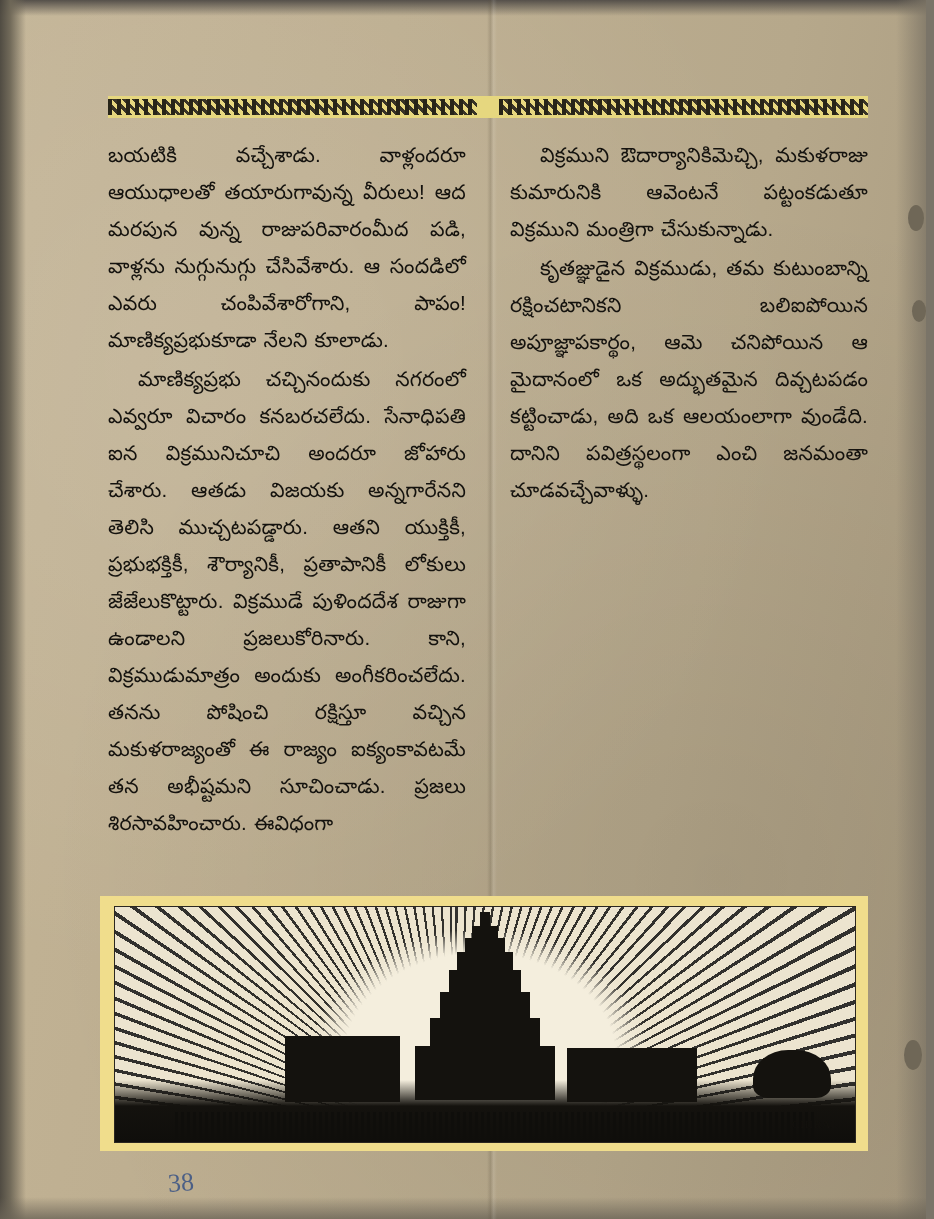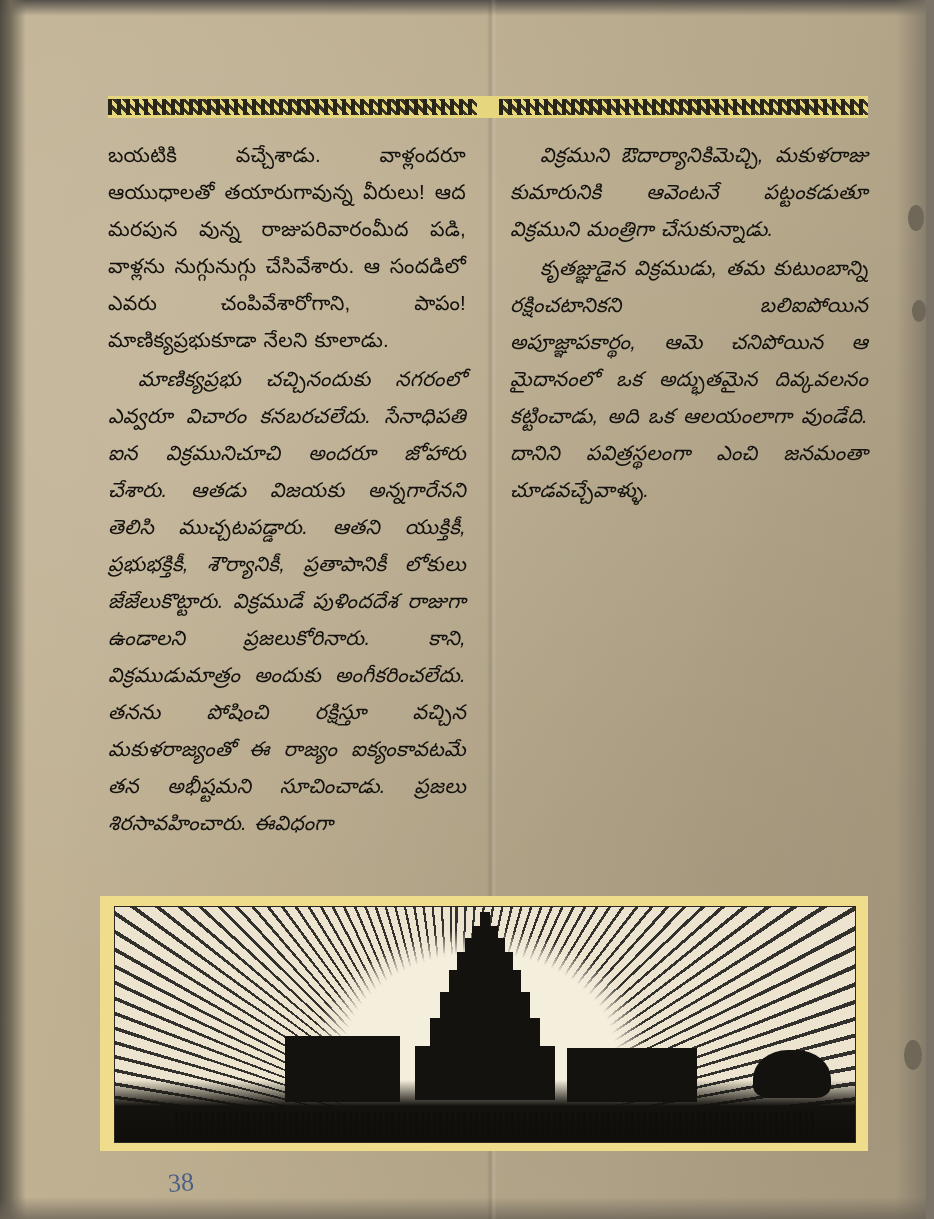--- a/index.html
+++ b/index.html
@@ -93,21 +93,20 @@
     font-size: 20.5px;
     line-height: 37px;
     color: #14120e;
     text-align: justify;
     text-justify: inter-word;
     letter-spacing: 0.2px;
     word-spacing: 1px;
   }
   p.tel.indent {
     text-indent: 30px;
-    font-style: italic;
   }
   .figure {
     position: absolute;
     left: 100px;
     top: 896px;
     width: 768px;
     height: 255px;
     background: #f0dd8c;
     padding: 0;
     box-sizing: border-box;
@@ -228,21 +227,21 @@
 
     <div class="columns">
 
       <div class="col">
         <p class="tel">బయటికి వచ్చేశాడు. వాళ్లందరూ ఆయుధాలతో తయారుగావున్న వీరులు! ఆద మరపున వున్న రాజుపరివారంమీద పడి, వాళ్లను నుగ్గునుగ్గు చేసివేశారు. ఆ సందడిలో ఎవరు చంపివేశారోగాని, పాపం! మాణిక్యప్రభుకూడా నేలని కూలాడు.</p>
         <p class="tel indent">మాణిక్యప్రభు చచ్చినందుకు నగరంలో ఎవ్వరూ విచారం కనబరచలేదు. సేనాధిపతి ఐన విక్రమునిచూచి అందరూ జోహారు చేశారు. ఆతడు విజయకు అన్నగారేనని తెలిసి ముచ్చటపడ్డారు. ఆతని యుక్తికీ, ప్రభుభక్తికీ, శౌర్యానికీ, ప్రతాపానికీ లోకులు జేజేలుకొట్టారు. విక్రముడే పుళిందదేశ రాజుగా ఉండాలని ప్రజలుకోరినారు. కాని, విక్రముడుమాత్రం అందుకు అంగీకరించలేదు. తనను పోషించి రక్షిస్తూ వచ్చిన మకుళరాజ్యంతో ఈ రాజ్యం ఐక్యంకావటమే తన అభీష్టమని సూచించాడు. ప్రజలు శిరసావహించారు. ఈవిధంగా</p>
       </div>
 
       <div class="col">
         <p class="tel indent">విక్రముని ఔదార్యానికిమెచ్చి, మకుళరాజు కుమారునికి ఆవెంటనే పట్టంకడుతూ విక్రముని మంత్రిగా చేసుకున్నాడు.</p>
-        <p class="tel indent">కృతజ్ఞుడైన విక్రముడు, తమ కుటుంబాన్ని రక్షించటానికని బలిఐపోయిన అపూజ్ఞాపకార్థం, ఆమె చనిపోయిన ఆ మైదానంలో ఒక అద్భుతమైన దివ్కవలనం కట్టించాడు, అది ఒక ఆలయంలాగా వుండేది. దానిని పవిత్రస్థలంగా ఎంచి జనమంతా చూడవచ్చేవాళ్ళు.</p>
+        <p class="tel indent">కృతజ్ఞుడైన విక్రముడు, తమ కుటుంబాన్ని రక్షించటానికని బలిఐపోయిన అపూజ్ఞాపకార్థం, ఆమె చనిపోయిన ఆ మైదానంలో ఒక అద్భుతమైన దివ్చటపడం కట్టించాడు, అది ఒక ఆలయంలాగా వుండేది. దానిని పవిత్రస్థలంగా ఎంచి జనమంతా చూడవచ్చేవాళ్ళు.</p>
       </div>
 
     </div>
   </div>
 
   <div class="figure">
     <div class="plate">
       <div class="rays"></div>
       <div class="halo"></div>
 

